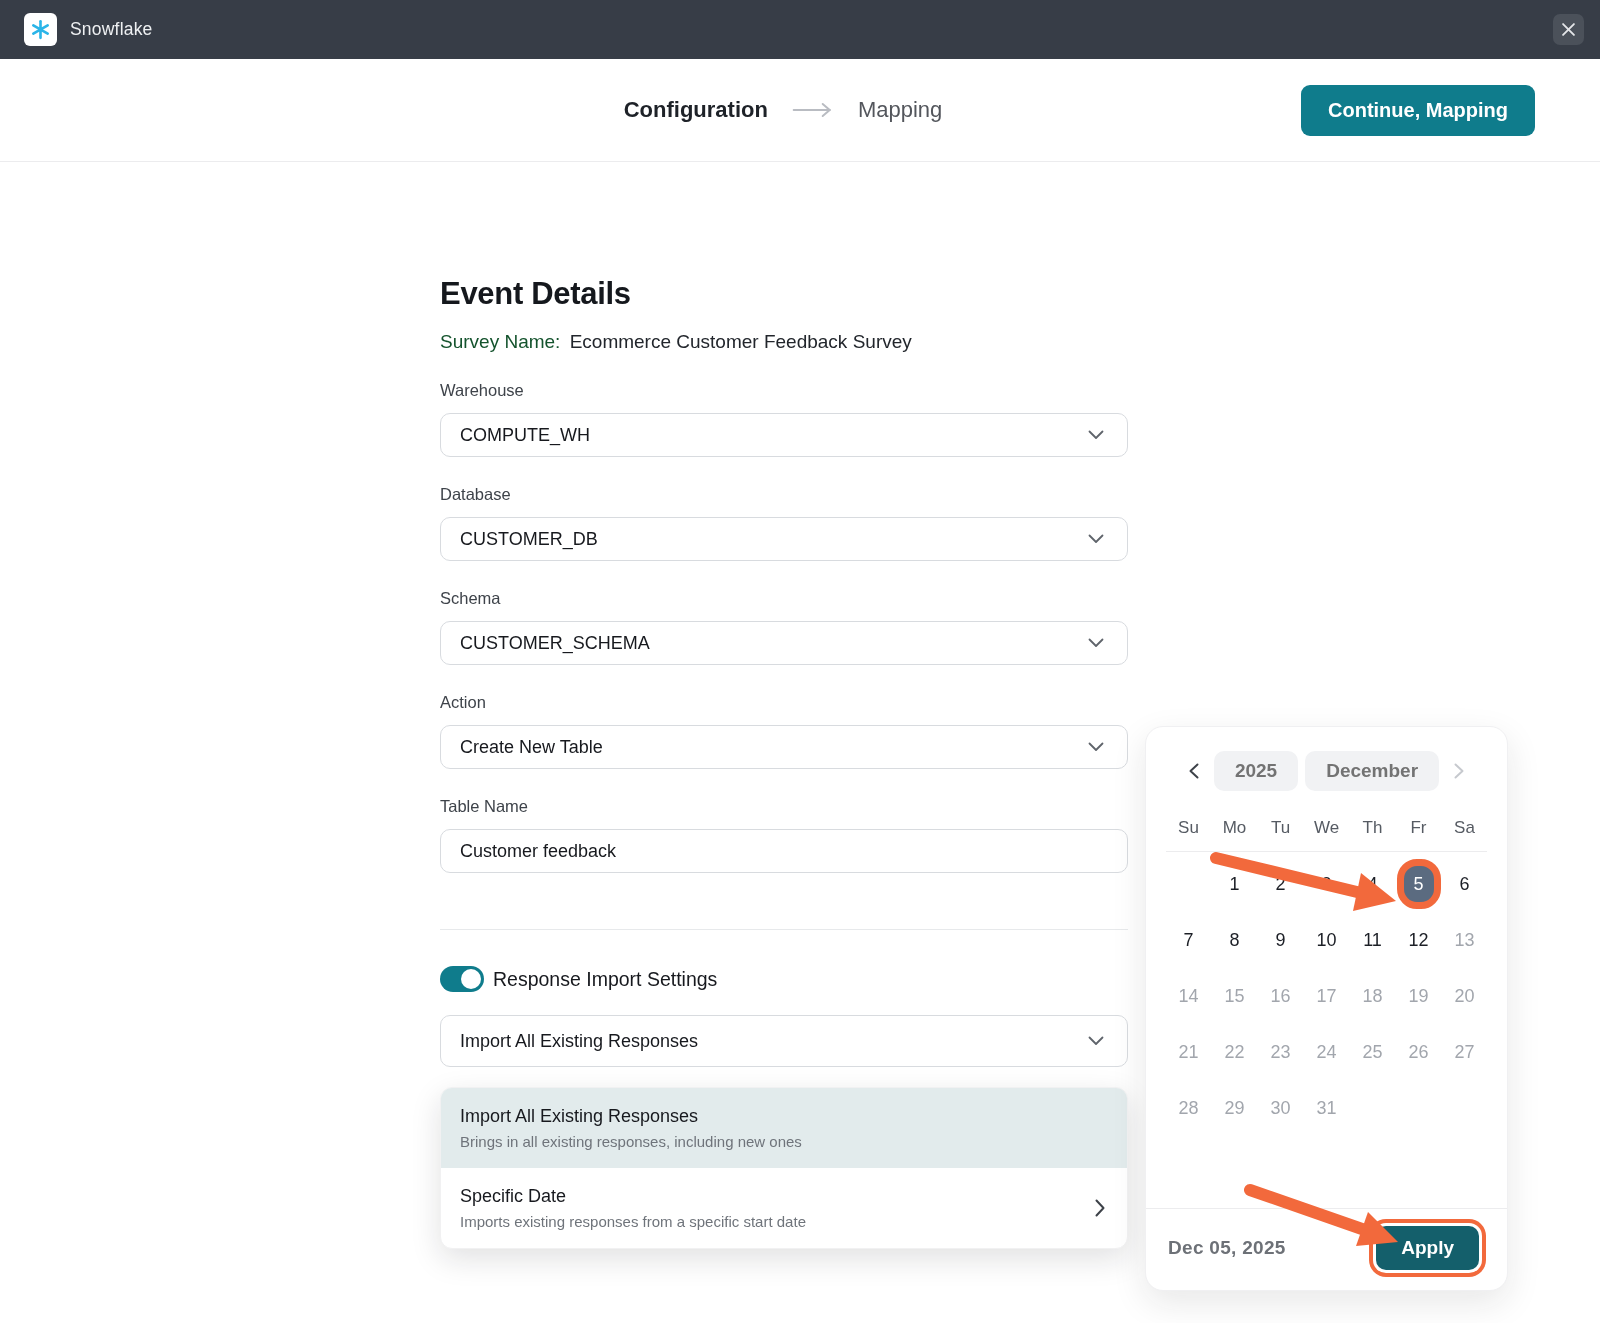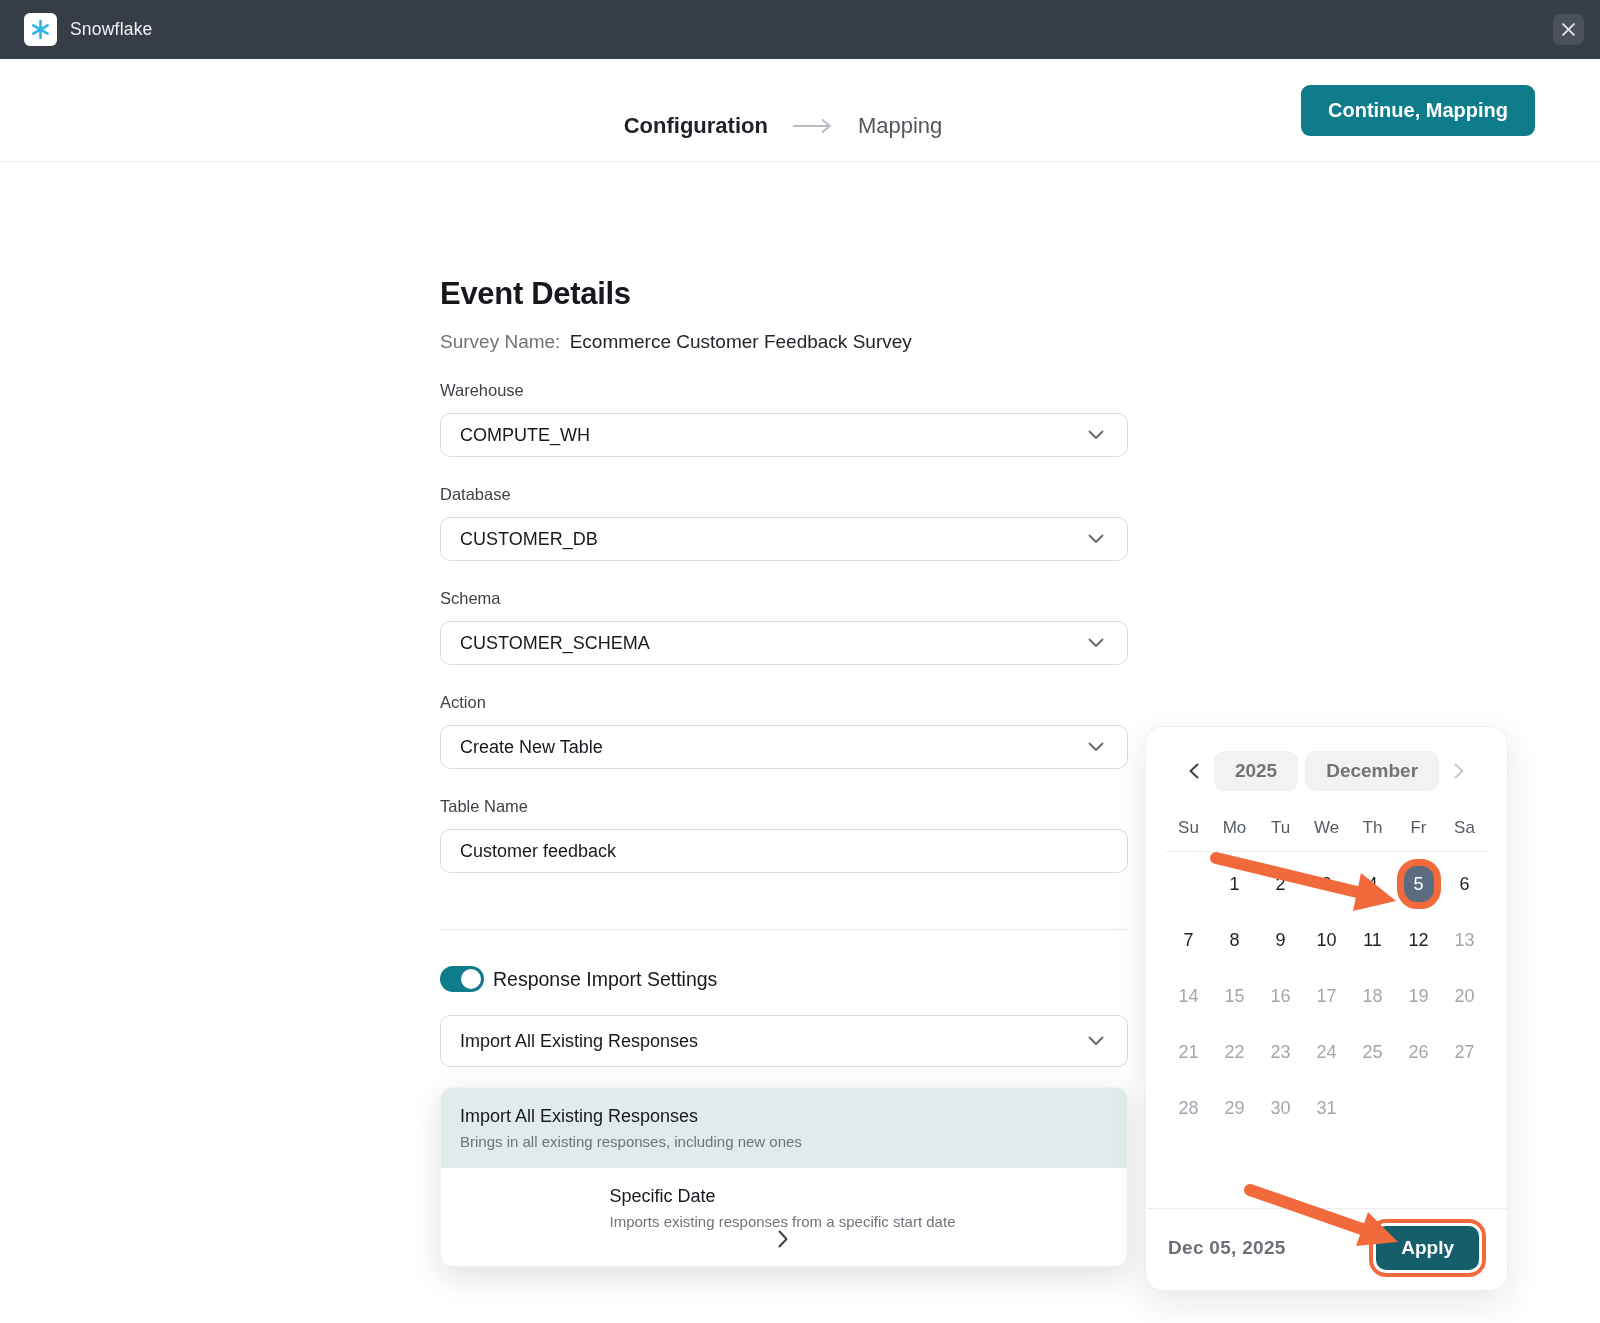--- a/index.html
+++ b/index.html
@@ -27,38 +27,38 @@
     background:#4b515a; border-radius:7px; display:flex; align-items:center; justify-content:center;
     cursor:pointer;
   }
 
   
   .stepbar {
     position:absolute; top:59px; left:0; right:0; height:103px;
     background:#ffffff; border-bottom:1px solid #ececee;
   }
   .steps {
-    position:absolute; left:50%; top:16px; height:100%;
+    position:absolute; left:50%; top:0; height:100%;
     transform:translateX(calc(-50% - 17px));
     display:flex; align-items:center; gap:24px;
   }
   .step-active { font-size:22px; font-weight:700; color:#1e2228; }
   .step-next   { font-size:22px; font-weight:500; color:#53565c; }
   .continue-btn {
     position:absolute; right:65px; top:26px; height:51px; padding:0 27px;
     background:#0f7c8c; border:none; border-radius:9px;
     color:#ffffff; font-size:20px; font-weight:700; cursor:pointer;
     font-family:Liberation Sans, sans-serif;
   }
 
   
   .content { position:absolute; left:440px; top:162px; width:688px; }
   h1.page-title { margin-top:114px; font-size:31px; font-weight:700; color:#15181d; letter-spacing:-.3px; }
   .survey-line { margin-top:19px; font-size:19px; }
-  .survey-label { color:#737373; }
+  .survey-label { color:#14532d; }
   .survey-value { color:#22262c; font-weight:500; margin-left:4px; }
 
   .field { margin-top:28px; }
   .field-label { font-size:16.5px; color:#3e434a; }
   .select-box, .text-box {
     margin-top:13px; height:44px; width:100%;
     border:1px solid #d8dbdf; border-radius:10px; background:#fff;
     display:flex; align-items:center; justify-content:space-between;
     padding:0 23px 0 19px; font-size:18px; color:#17191e; cursor:pointer;
   }
@@ -76,21 +76,21 @@
 
   .import-select { margin-top:23px; height:52px; }
 
   .menu-card {
     margin-top:20px; border-radius:12px; background:#fff;
     border:1px solid #f1f1f2; overflow:hidden;
     box-shadow:0 10px 30px rgba(20,20,30,.13);
   }
   .menu-option { padding:18px 22px 18px 19px; cursor:pointer; }
   .menu-option.selected { background:#e2ebec; }
-  .menu-option.row { display:flex; align-items:center; justify-content:space-between;flex-direction:column; }
+  .menu-option.row { display:flex; align-items:center; justify-content:space-between; }
   .menu-title { font-size:18px; color:#17191e; }
   .menu-desc { font-size:15px; color:#6f747b; margin-top:6px; }
 
   
   .calendar {
     position:absolute; left:1145px; top:726px; width:363px; height:565px;
     background:#fff; border:1px solid #f0f0f2; border-radius:18px;
     box-shadow:0 12px 34px rgba(25,28,33,.10);
     display:flex; flex-direction:column; padding:24px 20px 0; z-index:10;
   }

